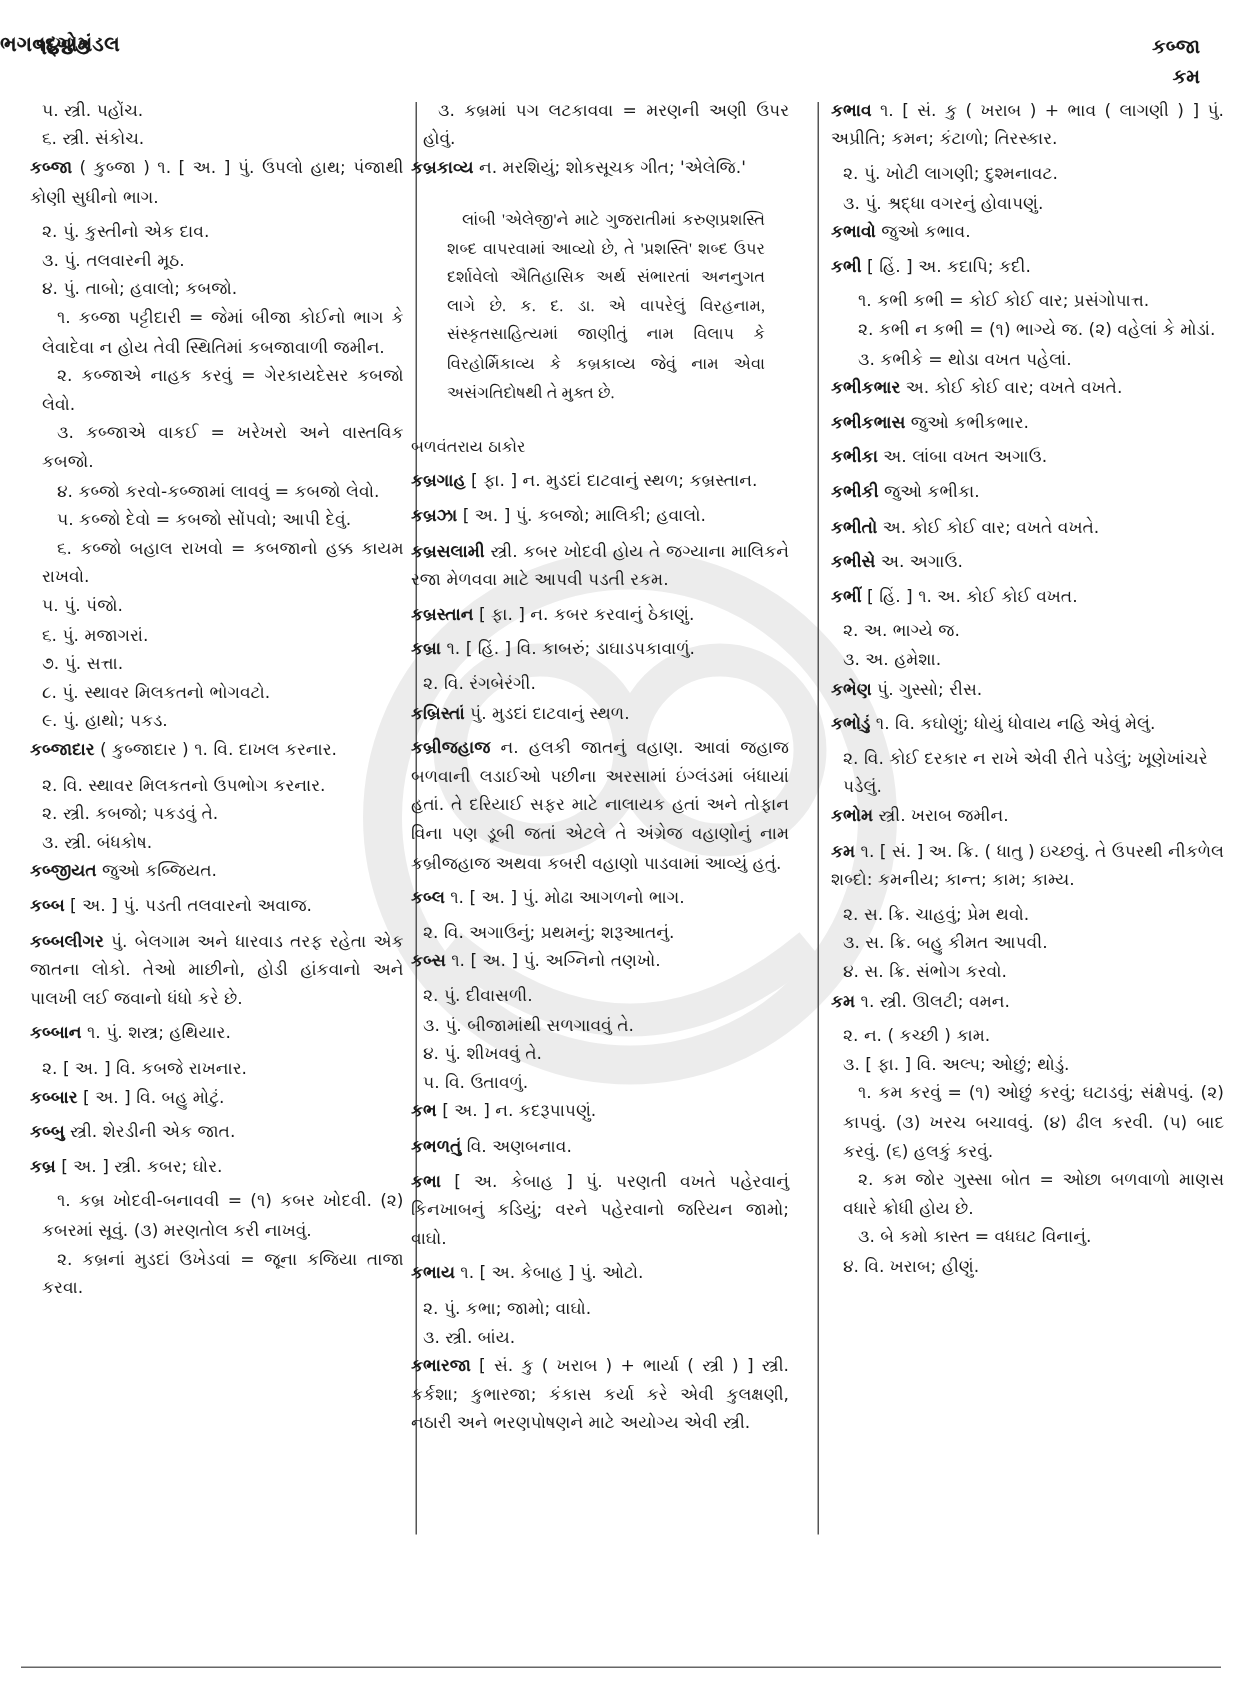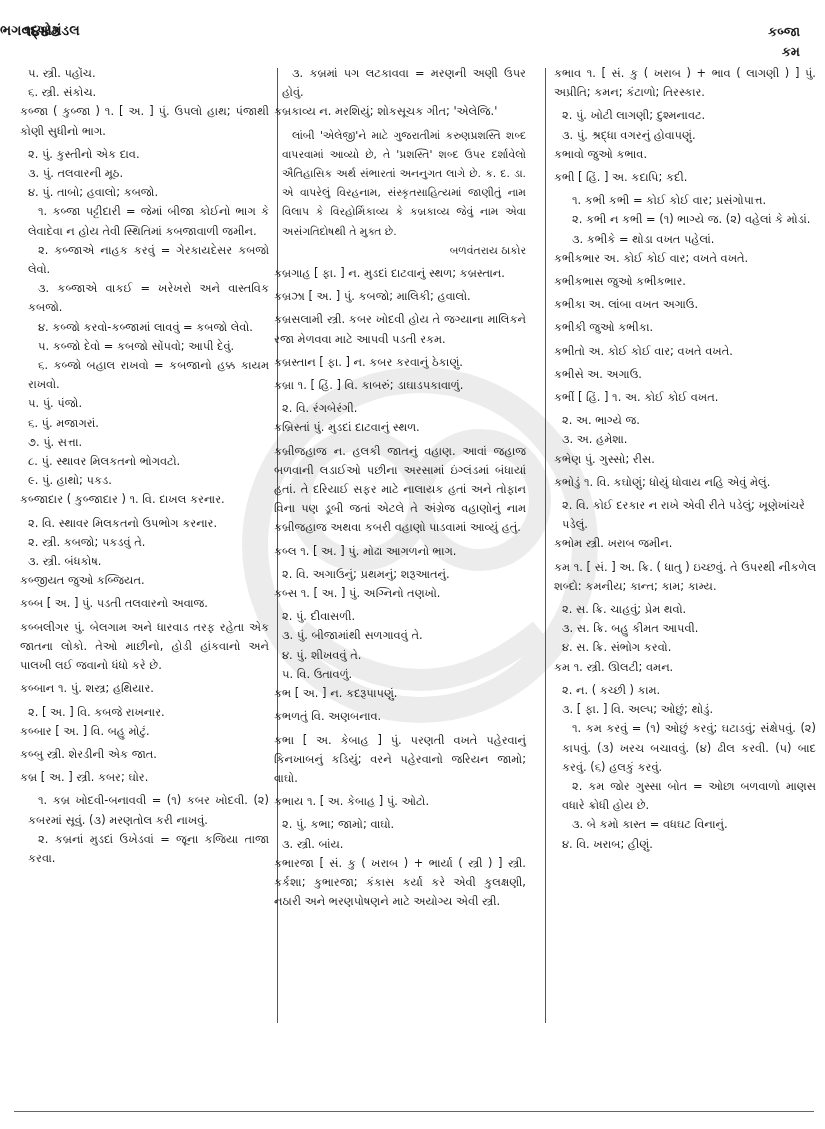--- a/index.html
+++ b/index.html
@@ -34,25 +34,25 @@
   }
   .col-1 { left: 0; width: 253px; padding-right: 4px; }
   .col-2 { left: 250px; width: 260px; padding-left: 4px; padding-right: 4px; }
   .col-3 { left: 530px; width: 266px; padding-left: 4px; }
   .divider {
     position: absolute; top: 4px; width: 1px; height: 955px; background: #555;
   }
   .div-1 { left: 257px; }
   .div-2 { left: 525px; }
   .entry { margin: 0 0 4px 0; text-align: justify; }
-  .entry .hw { font-weight: normal; }
+  .entry .hw { font-weight: bold; }
   .sense { margin: 0; padding-left: 8px; text-indent: 0; }
   .idiom { margin: 0; padding-left: 8px; text-indent: 10px; text-align: justify; }
-  .note { margin: 0; padding-left: 8px; text-indent: 10px; text-align: justify; font-size: 10.8px; }
-  .attrib { margin: 0 0 4px 0; text-align: right; font-size: 10.8px; }
+  .note { margin: 16px; padding-left: 8px; text-indent: 10px; text-align: justify; font-size: 10.8px; font-family: Liberation Serif, serif; }
+  .attrib { margin: 0 0 4px 0; font-size: 10.8px; }
   .bottom-rule {
     position: absolute; left: 14px; top: 1111px; width: 800px; height: 1px; background: #666;
   }
 </style>
 </head>
 <body>
 
 <div class="page-header">
   <span class="page-number">૧૪૪૩</span>
   <span class="running-title">ભગવદ્ગોમંડલ</span>

